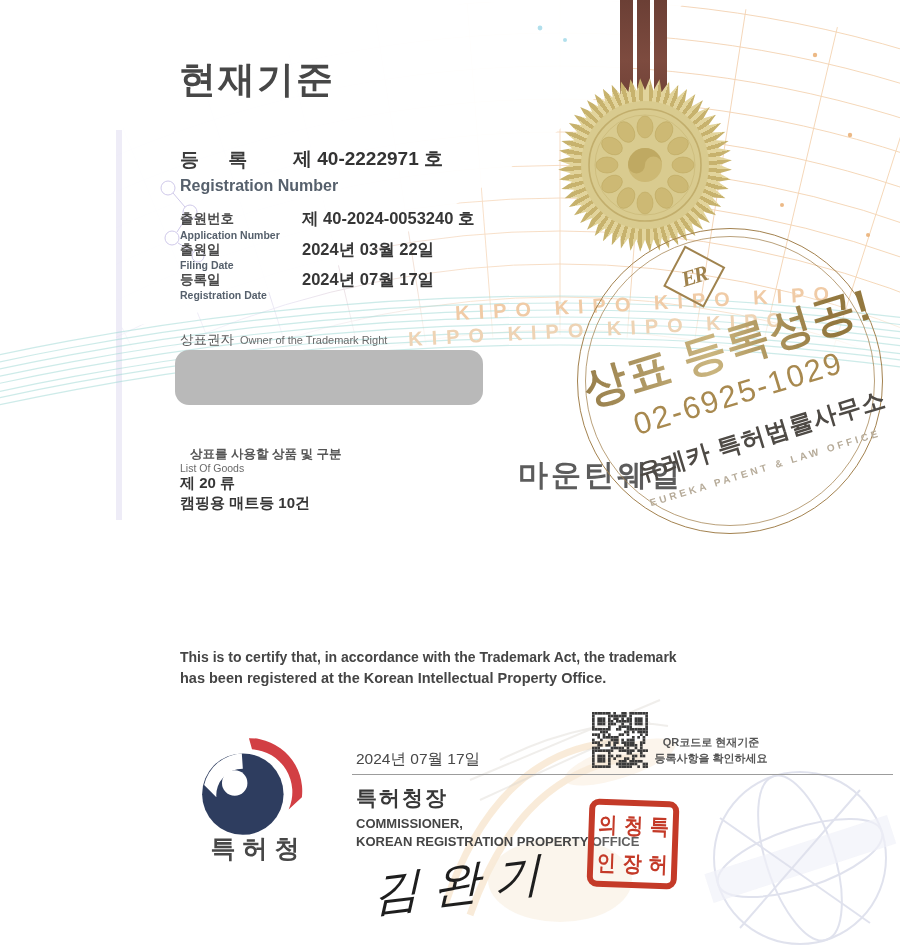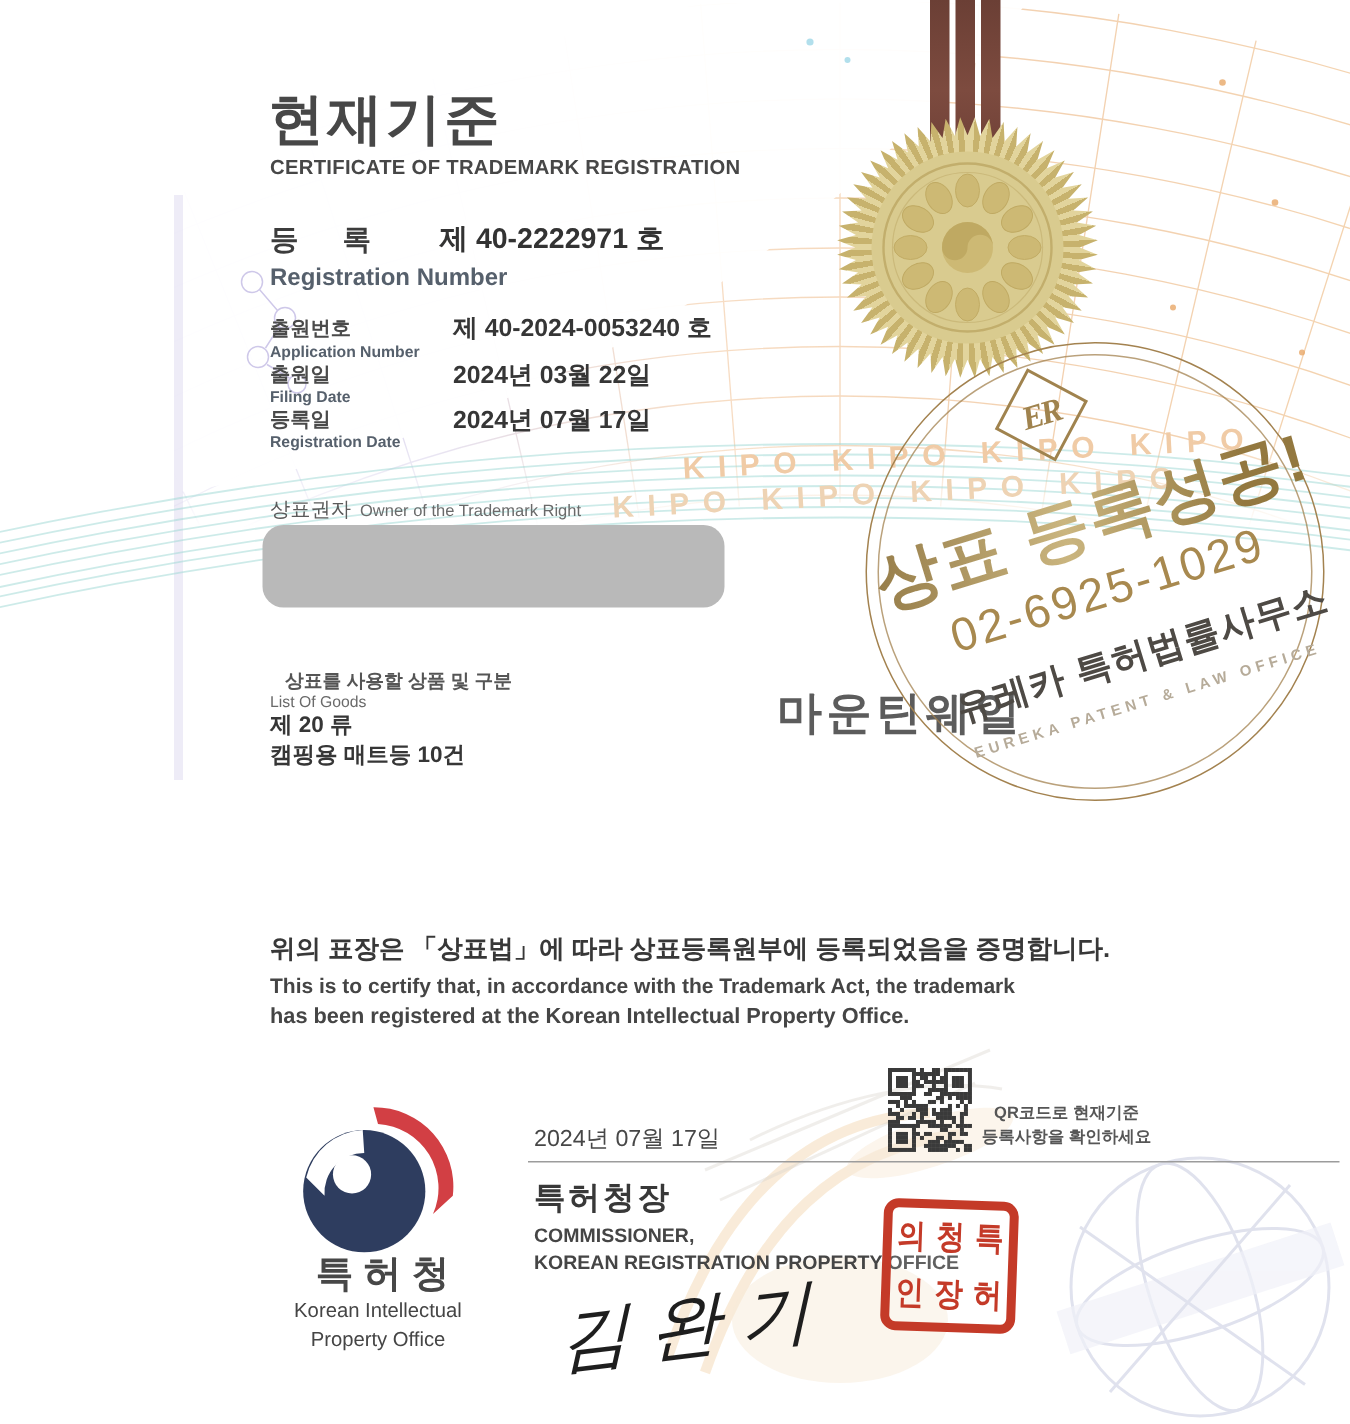--- a/index.html
+++ b/index.html
@@ -183,21 +183,20 @@
       <ellipse cx="33" cy="47" rx="8" ry="11" transform="rotate(120 33 47)"></ellipse>
         <ellipse cx="47" cy="33" rx="8" ry="11" transform="rotate(150 47 33)"></ellipse>
     </g>
     <g>
       <circle cx="66" cy="66" r="17" fill="#cdb974"></circle>
       <path d="M49 66 A17 17 0 0 1 83 66 A8.5 8.5 0 0 0 66 66 A8.5 8.5 0 0 1 49 66 Z" fill="#bfa962"></path>
     </g>
   </svg>
 
   <div class="abs t-ko">현재기준</div>
-  <div class="abs t-en">CERTIFICATE OF TRADEMARK REGISTRATION</div>
 
   <div class="abs reg-label">등 록</div>
   <div class="abs reg-sub">Registration Number</div>
   <div class="abs reg-val">제 40-2222971 호</div>
 
   <div class="abs f-ko app-ko">출원번호</div>
   <div class="abs f-en app-en">Application Number</div>
   <div class="abs f-val app-val">제 40-2024-0053240 호</div>
 
   <div class="abs f-ko fil-ko">출원일</div>
@@ -225,21 +224,20 @@
   <div class="abs stamp-wrap">
     <div class="stamp-diamond">
       <span>ER</span>
     </div>
     <div class="stamp-line stamp-head">상표 등록성공!</div>
     <div class="stamp-line stamp-phone">02-6925-1029</div>
     <div class="stamp-line stamp-firm">유레카 특허법률사무소</div>
     <div class="stamp-line stamp-firm-en">EUREKA PATENT &amp; LAW OFFICE</div>
   </div>
 
-  <div class="abs st-ko">위의 표장은 「상표법」에 따라 상표등록원부에 등록되었음을 증명합니다.</div>
   <div class="abs st-en1">This is to certify that, in accordance with the Trademark Act, the trademark</div>
   <div class="abs st-en2">has been registered at the Korean Intellectual Property Office.</div>
 
   <div class="abs qr">
       <svg width="56" height="56" viewBox="0 0 55.9 55.9" fill="#3a3a3a">
         <rect x="0.00" y="0.00" width="2.66" height="2.66"></rect>
         <rect x="2.66" y="0.00" width="2.66" height="2.66"></rect>
         <rect x="5.32" y="0.00" width="2.66" height="2.66"></rect>
         <rect x="7.98" y="0.00" width="2.66" height="2.66"></rect>
         <rect x="10.64" y="0.00" width="2.66" height="2.66"></rect>
@@ -514,18 +512,14 @@
     </div>
   <div class="abs signature">김완기</div>
 
   <svg class="abs logo-sym" viewBox="0 0 110 100">
     <path d="M52 2 A52 52 0 0 1 104 60 L91 72 A42 42 0 0 0 55 13 Z" fill="#d23f44"></path>
     <circle cx="46" cy="57" r="40" fill="#2e3d5f"></circle>
     <path d="M8 48 A40 40 0 0 1 45 17 L46 32 A26 26 0 0 0 20 60 Z" fill="#ffffff"></path>
     <circle cx="38" cy="46" r="12.5" fill="#ffffff"></circle>
   </svg>
   <div class="abs logo-ko">특허청</div>
-  <div class="abs logo-en">
-    <div>Korean Intellectual</div>
-    <div>Property Office</div>
-  </div>
 
 </div>
 
 </body></html>

